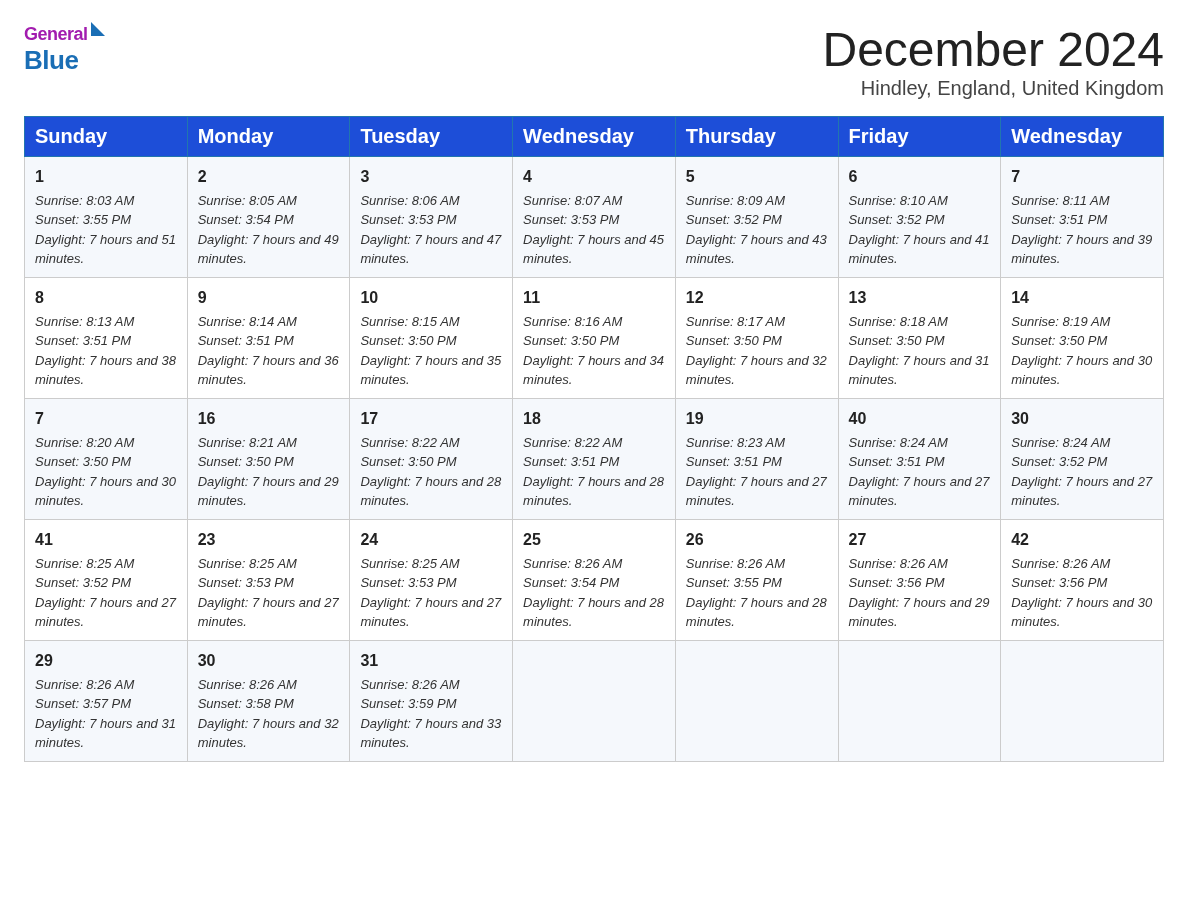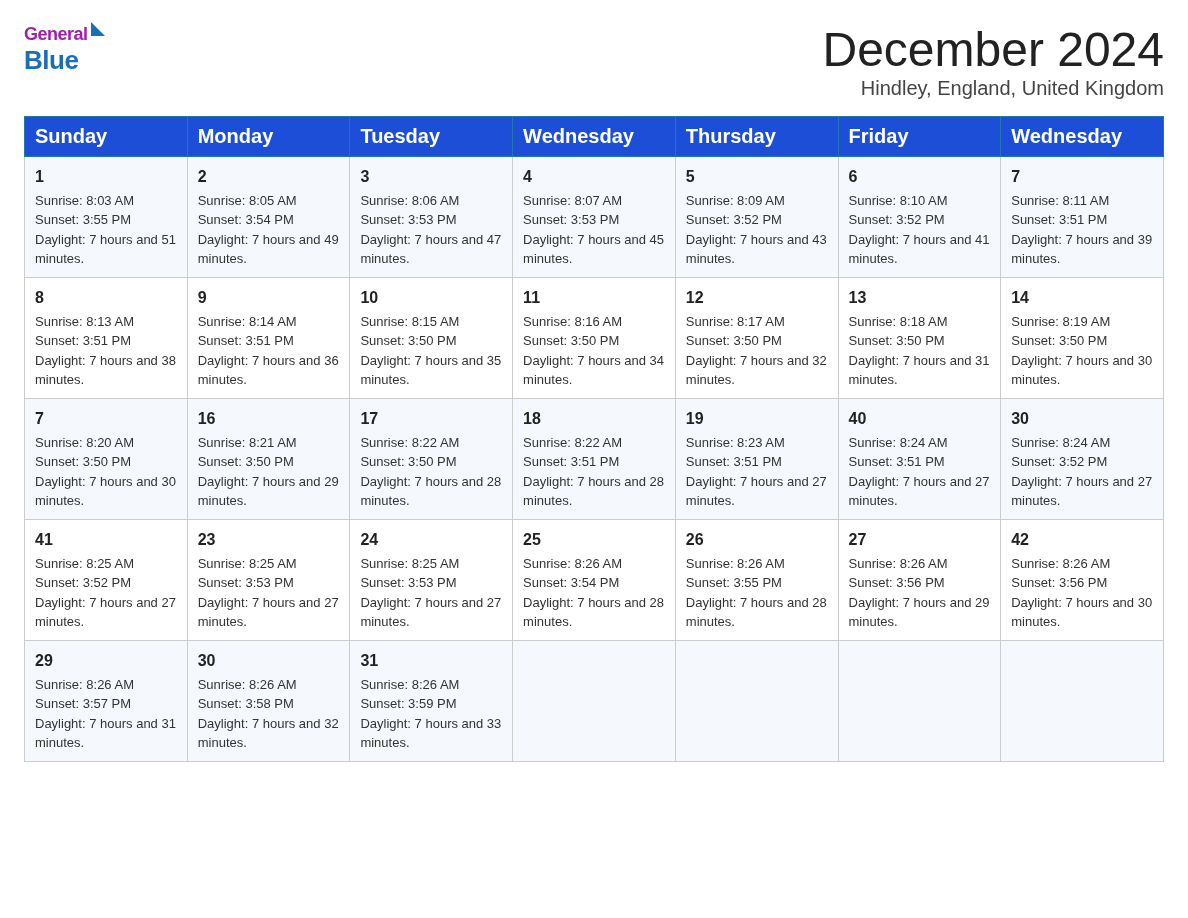--- a/index.html
+++ b/index.html
@@ -59,20 +59,21 @@
     }
     tbody tr td .day-num {
       font-size: 16px;
       font-weight: bold;
       display: block;
       margin-bottom: 2px;
     }
     tbody tr td .day-info {
       font-size: 13px;
       color: #333;
+      font-style: italic;
     }
     tbody tr:nth-child(odd) td {
       background-color: #f5f8fc;
     }
     tbody tr:nth-child(even) td {
       background-color: #fff;
     }
     .logo-row {
       display: flex;
       align-items: center;

